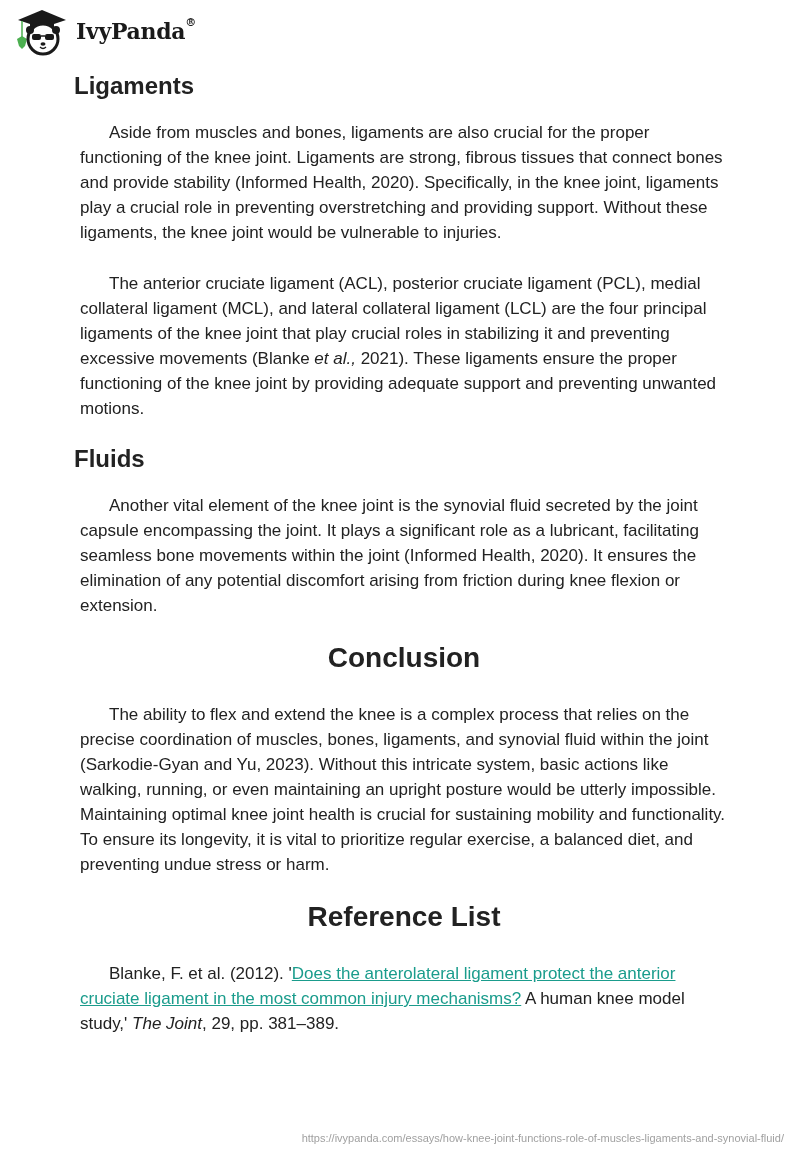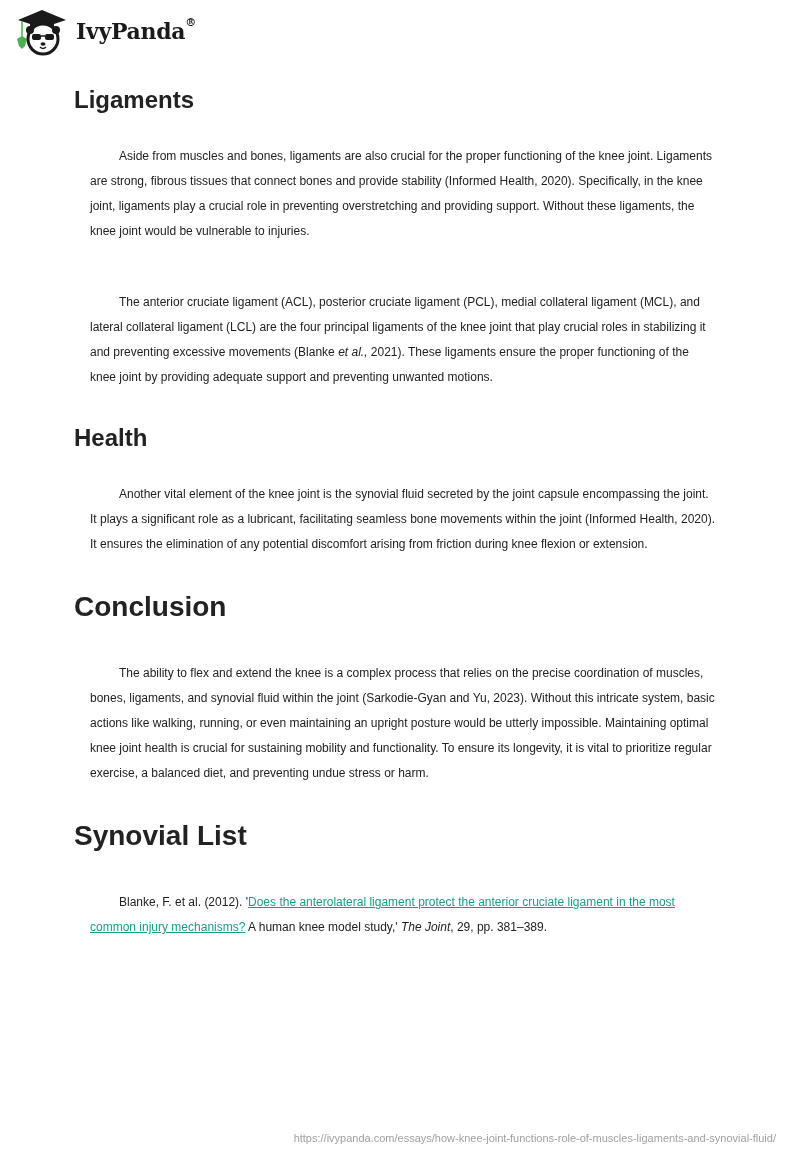--- a/index.html
+++ b/index.html
@@ -4,29 +4,29 @@
 <style>
   html, body { margin: 0; padding: 0; background: #ffffff; }
   body { width: 800px; height: 1160px; position: relative; overflow: hidden;
          font-family: "Liberation Sans", sans-serif; color: #222222; }
   .header { position: absolute; top: 0; left: 0; width: 684px; height: 60px; }
   .logo { position: absolute; left: 14px; top: 6px; display: flex; align-items: center; }
   .logo svg { display: block; }
   .logo-text { font-family: "DejaVu Serif", serif; font-weight: bold; font-size: 22px; color: #1a1a1a; margin-left: 6px; letter-spacing: -0.3px; }
   .logo-text sup { font-size: 11px; vertical-align: top; position: relative; top: -2px; }
   .doc-title { position: absolute; right: 32px; top: 14px; font-size: 13px; color: #8a8a8a; }
-  .content { position: absolute; left: 74px; top: 82px; width: 660px; }
+  .content { position: absolute; left: 74px; top: 68px; width: 660px; }
   h2.sub { font-size: 24px; font-weight: bold; margin: 0; line-height: 36px; color: #222; }
-  h1.sec { font-size: 28px; font-weight: bold; margin: 0; line-height: 40px; color: #222; }
-  p { font-size: 12px; line-height: 25px; margin: 16px; text-indent: 29px; color: #222; }
+  h1.sec { font-size: 28px; font-weight: bold; margin: 0; line-height: 40px; color: #222; text-align: center; }
+  p { font-size: 17px; line-height: 25px; margin: 6px; text-indent: 29px; color: #222; }
   .gap-h2 { height: 10px; }
   .gap-p { height: 14px; }
   .gap-h1 { height: 18px; }
   a.ref-link { color: #1a9c8c; text-decoration: underline; }
-  .footer-url { position: absolute; right: 24px; top: 1132px; font-size: 11px; color: #a0a0a0; }
+  .footer-url { position: absolute; right: 16px; top: 1132px; font-size: 11px; color: #a0a0a0; }
 </style>
 </head>
 <body>
 
 <div class="header">
   <div class="logo">
     <svg width="56" height="50" viewBox="0 0 56 50">
 
       <polygon points="4,14 28,4 52,14 28,22" fill="#1a1a1a"></polygon>
       <rect x="16" y="15" width="24" height="7" fill="#1a1a1a"></rect>
@@ -51,30 +51,30 @@
 
 <div class="content">
 
   <h2 class="sub">Ligaments</h2>
   <div class="gap-h2"></div>
   <p>Aside from muscles and bones, ligaments are also crucial for the proper functioning of the knee joint. Ligaments are strong, fibrous tissues that connect bones and provide stability (Informed Health, 2020). Specifically, in the knee joint, ligaments play a crucial role in preventing overstretching and providing support. Without these ligaments, the knee joint would be vulnerable to injuries.</p>
   <div class="gap-p"></div>
   <p><span>The anterior cruciate ligament (ACL), posterior cruciate ligament (PCL), medial collateral ligament (MCL), and lateral collateral ligament (LCL) are the four principal ligaments of the knee joint that play crucial roles in stabilizing it and preventing excessive movements (Blanke </span><em>et al.,</em><span> 2021). These ligaments ensure the proper functioning of the knee joint by providing adequate support and preventing unwanted motions.</span></p>
 
   <div class="gap-p"></div>
-  <h2 class="sub">Health</h2>
+  <h2 class="sub">Fluids</h2>
   <div class="gap-h2"></div>
   <p>Another vital element of the knee joint is the synovial fluid secreted by the joint capsule encompassing the joint. It plays a significant role as a lubricant, facilitating seamless bone movements within the joint (Informed Health, 2020). It ensures the elimination of any potential discomfort arising from friction during knee flexion or extension.</p>
 
   <div class="gap-p"></div>
   <h1 class="sec">Conclusion</h1>
   <div class="gap-h1"></div>
   <p>The ability to flex and extend the knee is a complex process that relies on the precise coordination of muscles, bones, ligaments, and synovial fluid within the joint (Sarkodie-Gyan and Yu, 2023). Without this intricate system, basic actions like walking, running, or even maintaining an upright posture would be utterly impossible. Maintaining optimal knee joint health is crucial for sustaining mobility and functionality. To ensure its longevity, it is vital to prioritize regular exercise, a balanced diet, and preventing undue stress or harm.</p>
 
   <div class="gap-p"></div>
-  <h1 class="sec">Synovial List</h1>
+  <h1 class="sec">Reference List</h1>
   <div class="gap-h1"></div>
   <p><span>Blanke, F. et al. (2012). '</span><a class="ref-link">Does the anterolateral ligament protect the anterior cruciate ligament in the most common injury mechanisms?</a><span> A human knee model study,' </span><em>The Joint</em><span>, 29, pp. 381–389.</span></p>
   <div class="gap-p"></div>
 
 </div>
 
 <div class="footer-url">https://ivypanda.com/essays/how-knee-joint-functions-role-of-muscles-ligaments-and-synovial-fluid/</div>
 
 </body></html>

